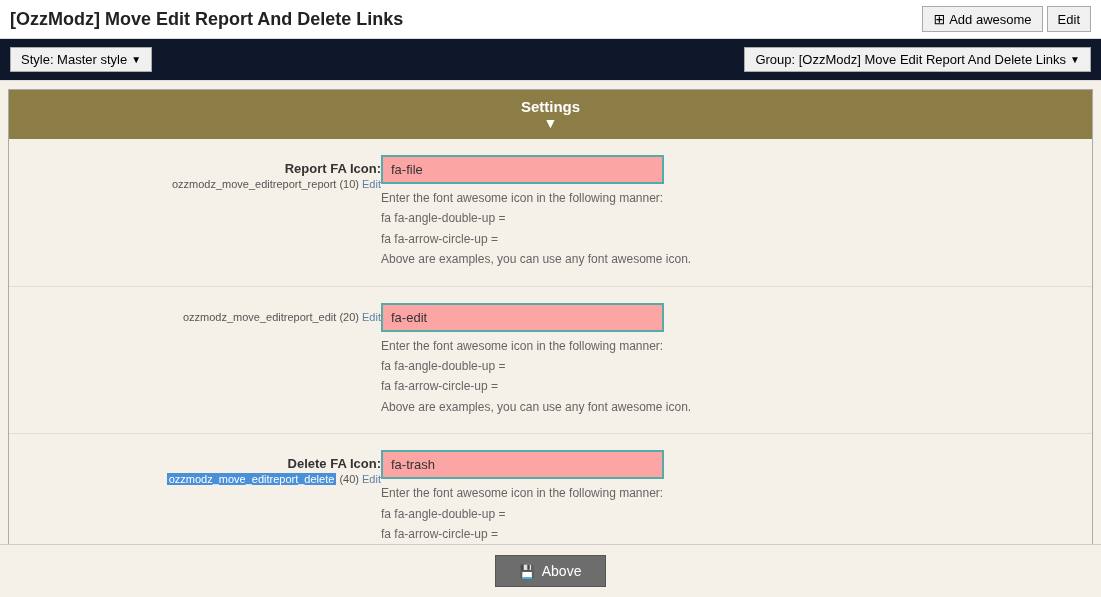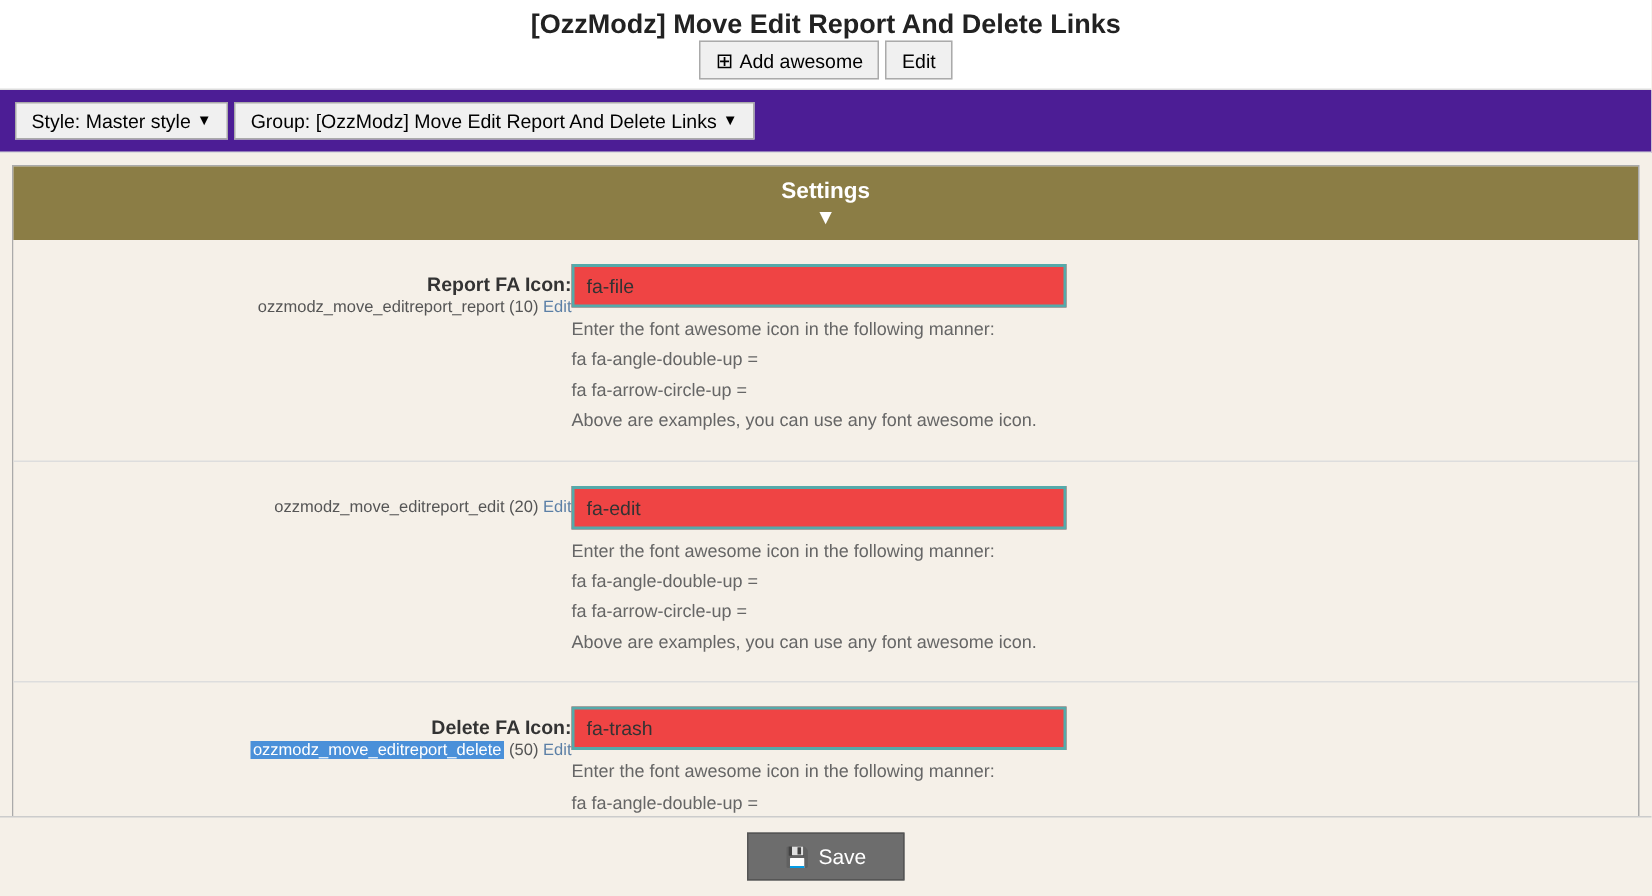--- a/index.html
+++ b/index.html
@@ -14,21 +14,20 @@
 
     
     .header {
       display: flex;
       align-items: center;
       justify-content: space-between;
       padding: 6px 10px;
       background: #fff;
       border-bottom: 1px solid #ddd;
       min-height: 30px;
-      flex-direction: column;
     }
     .header-title {
       font-size: 18px;
       font-weight: bold;
       color: #222;
     }
     .header-buttons {
       display: flex;
       gap: 4px;
     }
@@ -48,22 +47,23 @@
       padding: 4px 10px;
       cursor: pointer;
       font-size: 13px;
     }
 
     
     .toolbar {
       display: flex;
       gap: 4px;
       padding: 8px 10px;
-      background: #4c1d95;
+      background: #0f172a;
       border-bottom: 1px solid #ddd;
+      justify-content: space-between;
     }
     .dropdown-btn {
       background: #f0f0f0;
       border: 1px solid #aaa;
       padding: 4px 10px;
       cursor: pointer;
       font-size: 13px;
       display: flex;
       align-items: center;
       gap: 4px;
@@ -130,24 +130,24 @@
     }
     .property-meta .highlighted {
       background: #4a90d9;
       color: #fff;
       padding: 0 2px;
     }
     .property-input-col {
       flex: 1;
     }
     .property-input {
-      width: 330px;
+      width: 283px;
       padding: 5px 8px;
       border: 2px solid #5aa;
-      background: #ef4444;
+      background: #fca5a5;
       font-size: 13px;
       outline: none;
       color: #333;
     }
     .property-hint {
       margin-top: 4px;
       font-size: 12px;
       color: #666;
       line-height: 1.7;
     }
@@ -254,21 +254,21 @@
             <div>Above are examples, you can use any font awesome icon.</div>
           </div>
         </div>
       </div>
 
       <div class="property-row">
         <div class="property-label-col">
           <div class="property-label">Delete FA Icon:</div>
           <div class="property-meta">
             <span class="highlighted">ozzmodz_move_editreport_delete</span>
-            <span>(50)</span>
+            <span>(40)</span>
             <a href="#">Edit</a>
           </div>
         </div>
         <div class="property-input-col">
           <input class="property-input" type="text" value="fa-trash" style="">
           <div class="property-hint">
             <div>Enter the font awesome icon in the following manner:</div>
             <div>fa fa-angle-double-up =</div>
             <div>fa fa-arrow-circle-up =</div>
             <div>Above are examples, you can use any font awesome icon.</div>
@@ -276,15 +276,15 @@
         </div>
       </div>
 
     </div>
   </div>
 </div>
 
 <div class="save-bar">
   <button class="btn-save">
     <span class="save-icon">💾</span>
-    <span>Save</span>
+    <span>Above</span>
   </button>
 </div>
 
 </body></html>

